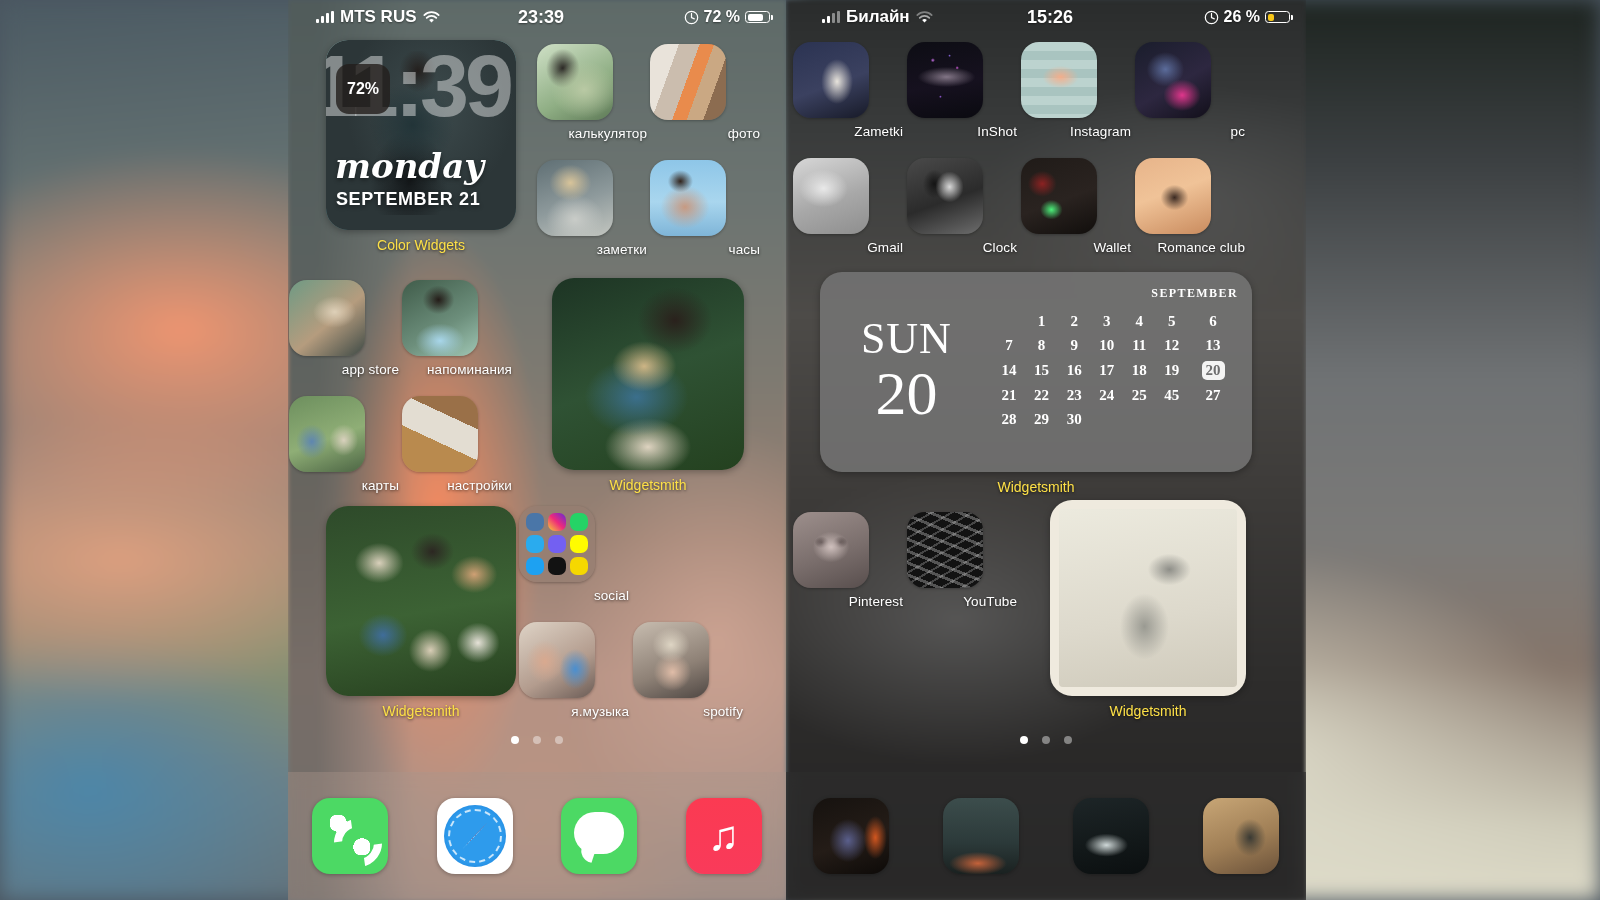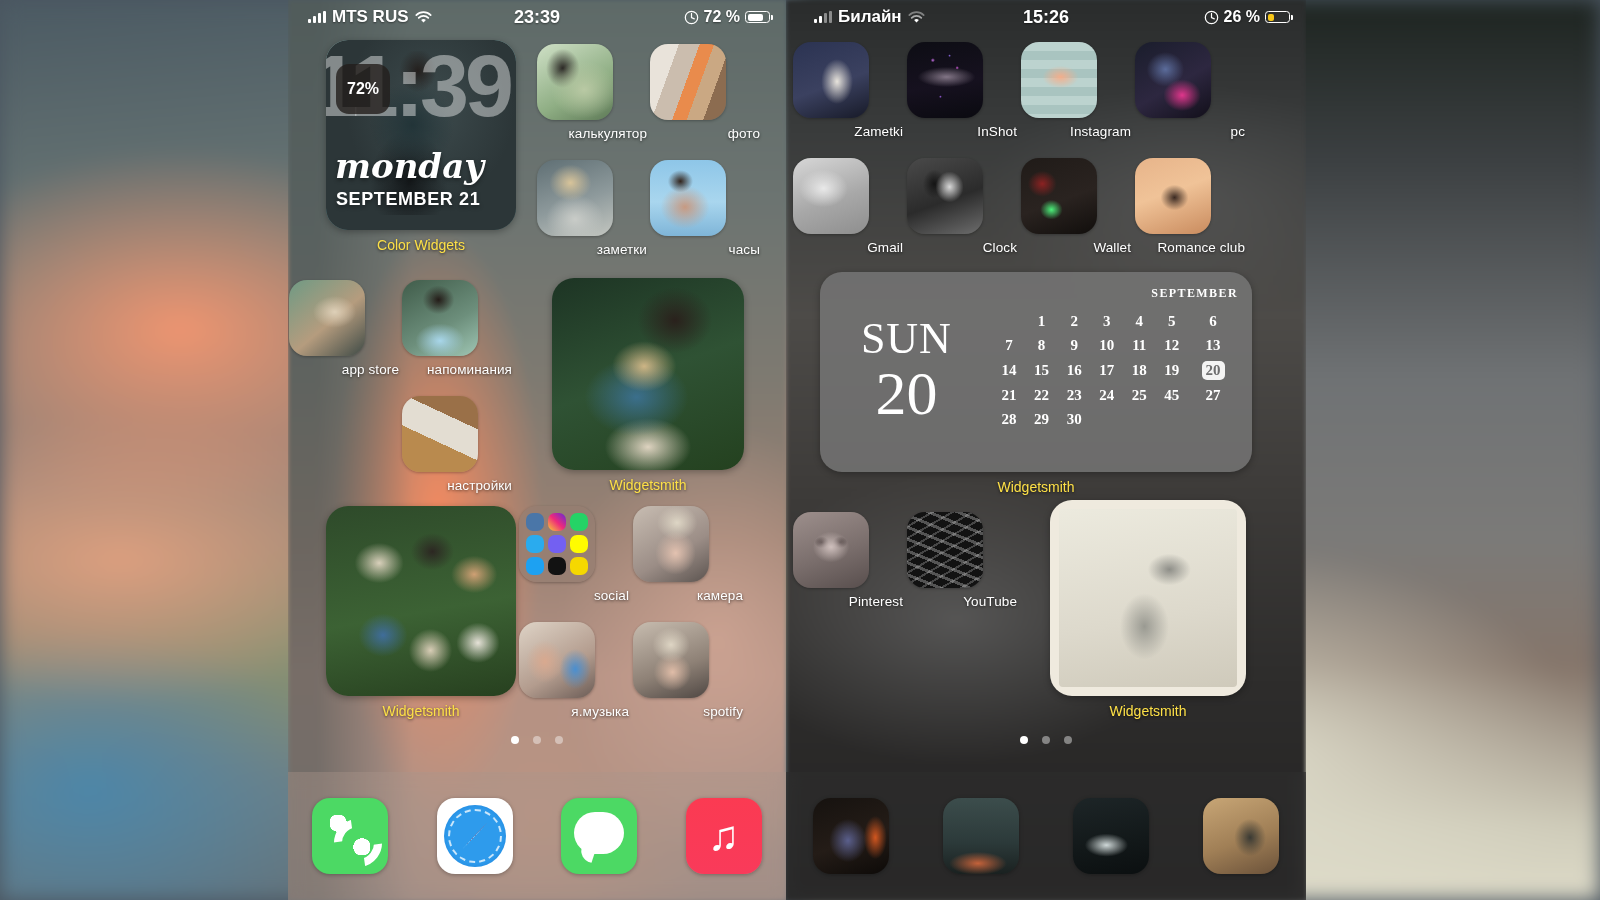--- a/index.html
+++ b/index.html
@@ -51,21 +51,21 @@
   #wall-right {
     background:
       radial-gradient(ellipse 320px 200px at 170px 620px, rgba(120,120,120,.5), rgba(120,120,120,0) 72%),
       radial-gradient(ellipse 280px 160px at 400px 200px, rgba(110,110,110,.35), rgba(110,110,110,0) 72%),
       linear-gradient(180deg,#2a2c2c 0%, #3a3c3c 15%, #4d4b48 35%, #3d3b39 55%, #2e2d2c 75%, #232222 100%);
     filter: blur(2px);
   }
 
   
   .statusbar {
-    position:absolute; top:0; left:0; right:0; height:34px;
+    position:absolute; top:0; left:8px; right:0; height:34px;
     display:flex; align-items:center; color:#fff;
     font-size:17px; font-weight:bold; z-index:6;
     text-shadow:0 1px 2px rgba(0,0,0,.45);
   }
   .sb-left { display:flex; align-items:center; gap:6px; }
   .sb-center { position:absolute; left:0; right:0; text-align:center; font-size:18px; }
   .sb-right { margin-left:auto; display:flex; align-items:center; gap:5px; font-size:16px; }
   #phone-left .statusbar  { padding:0 16px 0 20px; }
   #phone-right .statusbar { padding:0 16px 0 28px; }
   .bars { display:flex; align-items:flex-end; gap:2px; height:12px; }
@@ -254,20 +254,24 @@
     </div>
 
     <div class="app wide" style="left:18px;top:246px;">
       <div class="ico" style="background:radial-gradient(ellipse 30px 22px at 60% 42%,#ded0b8,rgba(222,208,184,0) 72%),linear-gradient(140deg,#6f9a84,#b59c7e 55%,#3e4a46);"></div>
       <div class="lbl">app store</div>
     </div>
     <div class="app wide" style="left:131px;top:246px;">
       <div class="ico" style="background:radial-gradient(ellipse 22px 20px at 48% 26%,#241c18,rgba(36,28,24,0) 72%),radial-gradient(ellipse 34px 24px at 50% 80%,#a8d6ea,rgba(168,214,234,0) 72%),linear-gradient(150deg,#405c4a,#6d8f7c 60%,#9fc6b4);"></div>
       <div class="lbl">напоминания</div>
     </div>
+    <div class="app wide" style="left:18px;top:362px;">
+      <div class="ico" style="background:radial-gradient(ellipse 22px 24px at 30% 60%,#5e86b0,rgba(94,134,176,0) 72%),radial-gradient(ellipse 20px 22px at 72% 58%,#d9d1bd,rgba(217,209,189,0) 72%),linear-gradient(160deg,#6d8f5e,#8fae76 55%,#4c6544);"></div>
+      <div class="lbl">карты</div>
+    </div>
     <div class="app wide" style="left:131px;top:362px;">
       <div class="ico" style="background:linear-gradient(25deg,#b98a4e 0 42%,#e3ddd2 42% 70%,#9a7048 70% 100%);"></div>
       <div class="lbl">настройки</div>
     </div>
 
     <div class="widget" style="left:264px;top:244px;">
       <div class="wbox" style="width:192px;height:192px;">
         <div class="ph" style="background:
                radial-gradient(ellipse 52px 46px at 64% 22%,#2a211c,rgba(42,33,28,0) 72%),
                radial-gradient(ellipse 46px 36px at 48% 46%,#cdb585,rgba(205,181,133,0) 70%),
@@ -300,24 +304,20 @@
           <div class="mini" style="background:#25d366;"></div>
           <div class="mini" style="background:#2aabee;"></div>
           <div class="mini" style="background:#7360f2;"></div>
           <div class="mini" style="background:#fffc00;"></div>
           <div class="mini" style="background:#1da1f2;"></div>
           <div class="mini" style="background:#121212;"></div>
           <div class="mini" style="background:#f5d800;"></div>
         </div>
       </div>
       <div class="lbl">social</div>
-    </div>
-    <div class="app wide" style="left:362px;top:472px;">
-      <div class="ico" style="background:radial-gradient(ellipse 28px 24px at 58% 22%,#ded6c5,rgba(222,214,197,0) 72%),radial-gradient(ellipse 28px 30px at 56% 62%,#e3c2b0,rgba(227,194,176,0) 72%),linear-gradient(150deg,#c8bdb2,#9b8d86 60%,#5c5450);"></div>
-      <div class="lbl">камера</div>
     </div>
     <div class="app wide" style="left:248px;top:588px;">
       <div class="ico" style="background:radial-gradient(ellipse 26px 30px at 34% 52%,#d9a98f,rgba(217,169,143,0) 72%),radial-gradient(ellipse 22px 28px at 74% 62%,#4a8fd0,rgba(74,143,208,0) 72%),linear-gradient(150deg,#ded3c6,#b39c8e 60%,#6b5c56);"></div>
       <div class="lbl">я.музыка</div>
     </div>
     <div class="app wide" style="left:362px;top:588px;">
       <div class="ico" style="background:radial-gradient(ellipse 26px 24px at 50% 30%,#ded5c4,rgba(222,213,196,0) 72%),radial-gradient(ellipse 26px 26px at 52% 66%,#e0bda8,rgba(224,189,168,0) 72%),linear-gradient(160deg,#c7bcaf,#8e8176 60%,#4f4743);"></div>
       <div class="lbl">spotify</div>
     </div>
 

